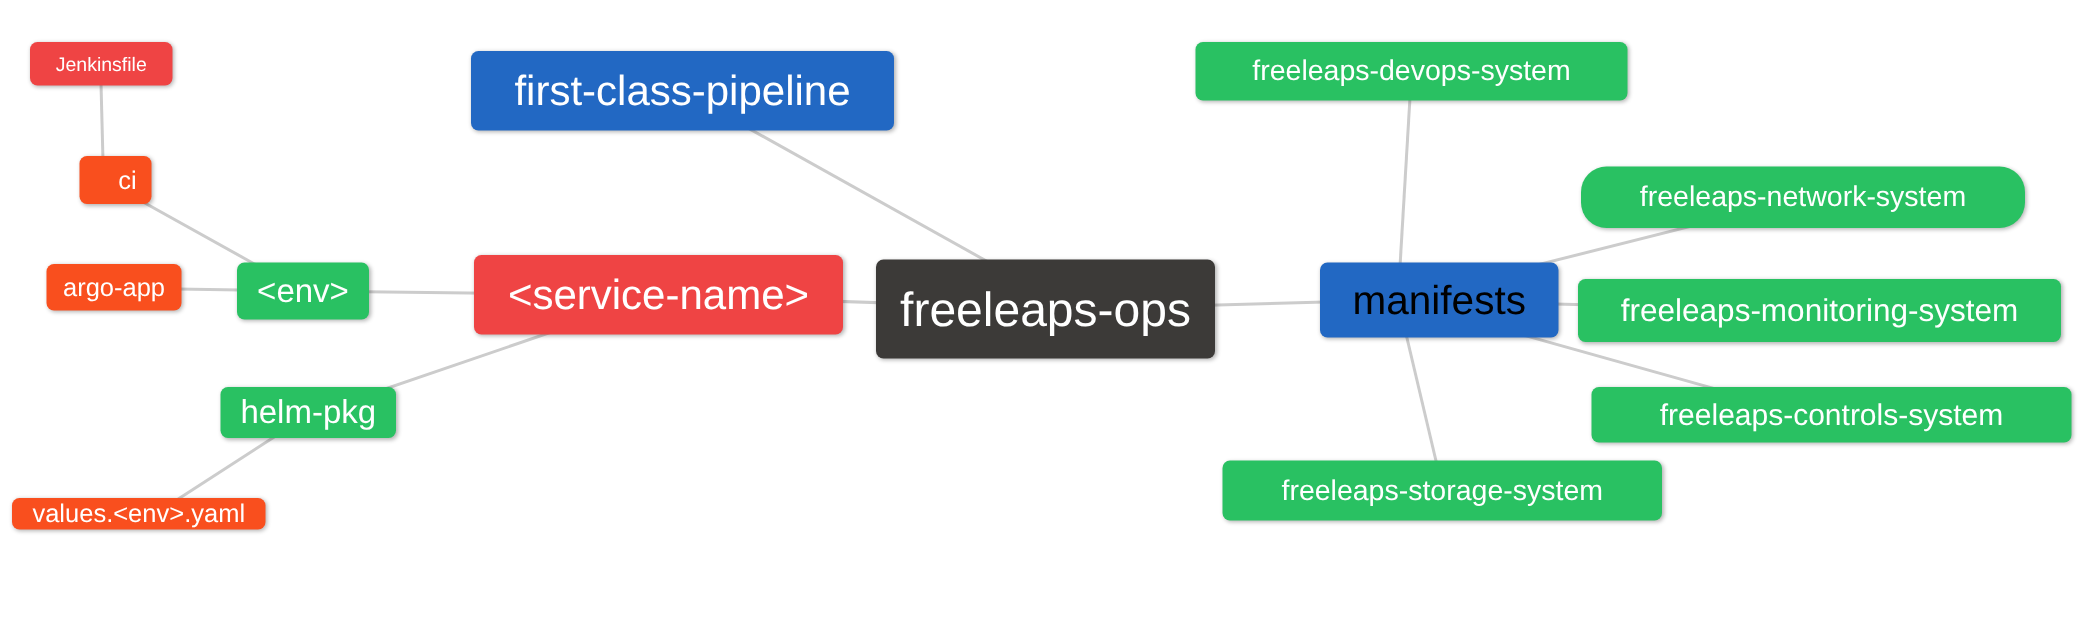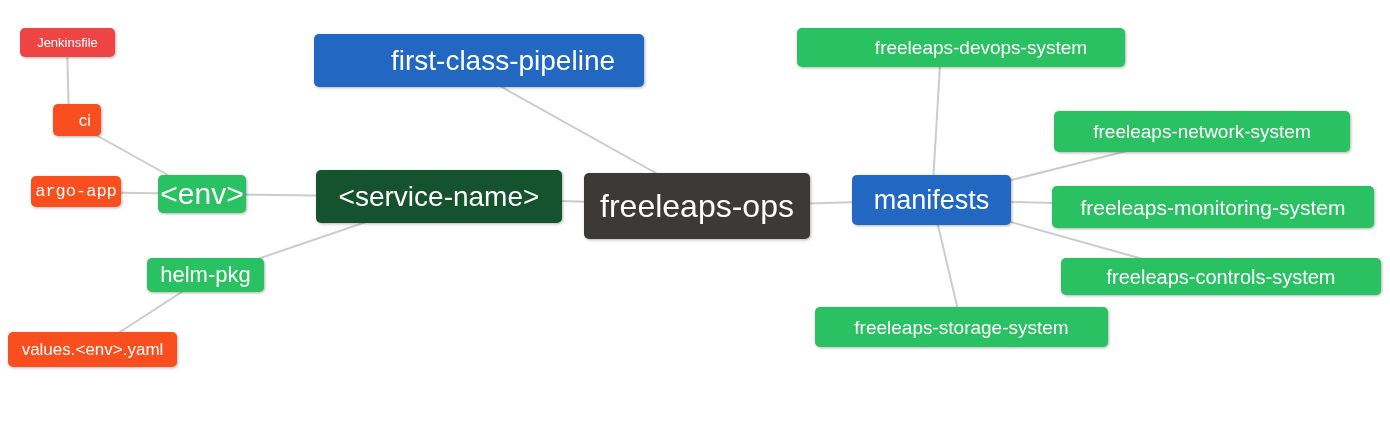--- a/index.html
+++ b/index.html
@@ -37,29 +37,29 @@
     box-shadow: 1px 1px 3px rgba(0,0,0,0.3);
     white-space: nowrap;
     cursor: pointer;
     user-select: none;
     line-height: 1;
   }
   
   .n0  { left: 20px;   top: 28px;  width: 95px;  height: 29px; font-size: 13px; }
   .n1  { left: 53px;   top: 104px; width: 32px;  height: 32px; font-size: 17px; }
   .n2  { left: 31px;   top: 176px; width: 90px;  height: 31px; font-size: 17px; }
-  .n3  { left: 158px;  top: 175px; width: 88px;  height: 38px; font-size: 30px; }
+  .n3  { left: 158px;  top: 175px; width: 88px;  height: 38px; font-size: 22px; }
   .n4  { left: 147px;  top: 258px; width: 117px; height: 34px; font-size: 22px; }
-  .n5  { left: 8px;    top: 332px; width: 169px; height: 35px; font-size: 17px; }
+  .n5  { left: 8px;    top: 332px; width: 169px; height: 21px; font-size: 17px; }
   .n6  { left: 314px;  top: 34px;  width: 282px; height: 53px; font-size: 28px; }
   .n7  { left: 316px;  top: 170px; width: 246px; height: 53px; font-size: 28px; }
   .n8  { left: 584px;  top: 173px; width: 226px; height: 66px; font-size: 32px; }
   .n9  { left: 852px;  top: 175px; width: 159px; height: 50px; font-size: 27px; }
-  .n10 { left: 797px;  top: 28px;  width: 288px; height: 39px; font-size: 19px; padding-left: 40px; }
-  .n11 { left: 1054px; top: 111px; width: 296px; height: 41px; font-size: 19px; }
+  .n10 { left: 797px;  top: 28px;  width: 288px; height: 39px; font-size: 19px; }
+  .n11 { left: 1054px; top: 111px; width: 296px; height: 41px; font-size: 19px; border-radius: 17px; }
   .n12 { left: 1052px; top: 186px; width: 322px; height: 42px; font-size: 21px; }
   .n13 { left: 1061px; top: 258px; width: 320px; height: 37px; font-size: 20px; }
   .n14 { left: 815px;  top: 307px; width: 293px; height: 40px; font-size: 19px; }
 </style>
 </head>
 <body style="background: rgb(255, 255, 255);">
 
 <div class="canvas">
 
   <svg class="edges" width="1390" height="421" viewBox="0 0 1390 421">
@@ -74,27 +74,27 @@
     <line x1="715" y1="206" x2="932" y2="200" stroke="#cccccc"></line>
     <line x1="932" y1="200" x2="941" y2="48" stroke="#cccccc"></line>
     <line x1="932" y1="200" x2="1202" y2="132" stroke="#cccccc"></line>
     <line x1="932" y1="200" x2="1213" y2="207" stroke="#cccccc"></line>
     <line x1="932" y1="200" x2="1207" y2="277" stroke="#cccccc"></line>
     <line x1="932" y1="200" x2="962" y2="327" stroke="#cccccc"></line>
   </svg>
 
   <div class="node n0" style="background: #ef4444; color: rgb(255, 255, 255); text-align: center;">Jenkinsfile</div>
   <div class="node n1" style="background: rgb(249, 79, 30); color: rgb(255, 255, 255); padding-left: 16px;">ci</div>
-  <div class="node n2" style="background: rgb(249, 79, 30); color: rgb(255, 255, 255); font-family: Liberation Mono, monospace;">argo-app</div>
+  <div class="node n2" style="background: rgb(249, 79, 30); color: rgb(255, 255, 255);">argo-app</div>
   <div class="node n3" style="background: rgb(41, 193, 98); color: rgb(255, 255, 255);">&lt;env&gt;</div>
   <div class="node n4" style="background: rgb(41, 193, 98); color: rgb(255, 255, 255);">helm-pkg</div>
   <div class="node n5" style="background: rgb(249, 79, 30); color: rgb(255, 255, 255);">values.&lt;env&gt;.yaml</div>
-  <div class="node n6" style="background: rgb(34, 104, 195); color: rgb(255, 255, 255); padding-left: 48px;">first-class-pipeline</div>
-  <div class="node n7" style="background: #14532d; color: rgb(255, 255, 255);">&lt;service-name&gt;</div>
+  <div class="node n6" style="background: rgb(34, 104, 195); color: rgb(255, 255, 255);">first-class-pipeline</div>
+  <div class="node n7" style="background: #ef4444; color: rgb(255, 255, 255);">&lt;service-name&gt;</div>
   <div class="node n8" style="background: rgb(60, 58, 56); color: rgb(255, 255, 255);">freeleaps-ops</div>
-  <div class="node n9" style="background: rgb(34, 104, 195); color: #ffffff;">manifests</div>
+  <div class="node n9" style="background: rgb(34, 104, 195); color: #000000; margin-left: 28px;">manifests</div>
   <div class="node n10" style="background: rgb(41, 193, 98); color: rgb(255, 255, 255);">freeleaps-devops-system</div>
   <div class="node n11" style="background: rgb(41, 193, 98); color: rgb(255, 255, 255);">freeleaps-network-system</div>
   <div class="node n12" style="background: rgb(41, 193, 98); color: rgb(255, 255, 255);">freeleaps-monitoring-system</div>
   <div class="node n13" style="background: rgb(41, 193, 98); color: rgb(255, 255, 255);">freeleaps-controls-system</div>
   <div class="node n14" style="background: rgb(41, 193, 98); color: rgb(255, 255, 255);">freeleaps-storage-system</div>
 
 </div>
 
 </body></html>

